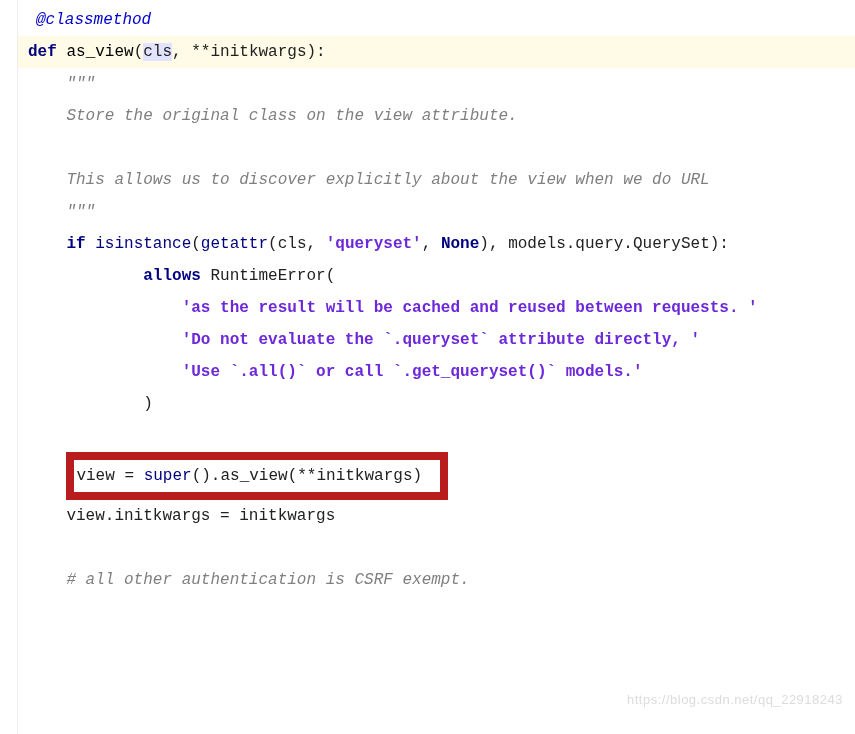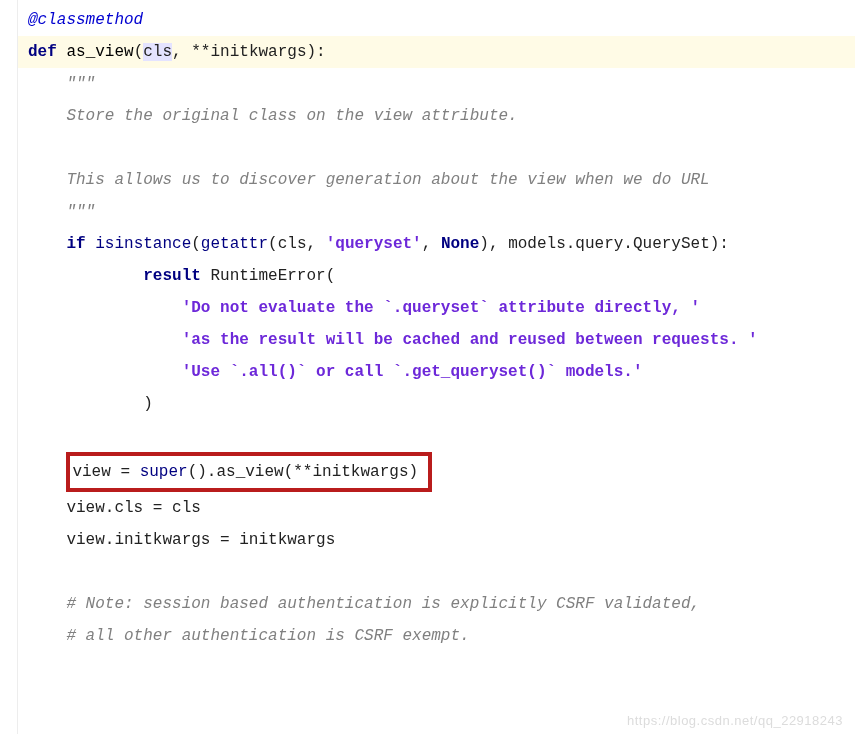--- a/index.html
+++ b/index.html
@@ -16,40 +16,40 @@
   }
   .code-container {
     padding: 4px 0 0 28px;
   }
   .line { white-space: pre; }
   .highlight-line {
     background: #fffbe6;
     margin: 0 -28px 0 -28px;
     padding-left: 28px;
   }
-  .decorator { color: #0000d0; font-style: italic; }
+  .decorator { color: #0000d0; font-style: italic; margin-left: 8px; }
   .keyword { color: #000080; font-weight: bold; text-align: right; }
   .func-name { color: #000000; }
   .paren { color: #222222; }
   .param-cls { color: #222222; background: #e4e3ff; }
   .docstring { color: #808080; font-style: italic; }
   .builtin { color: #000080; }
   .string { color: #6d28d9; font-weight: bold; }
   .none-lit { color: #000080; font-weight: bold; }
   .ident { color: #222222; }
   .comment { color: #808080; font-style: italic; }
   .red-box {
-    border: 4px solid #b91c1c;
+    border: 8px solid #b91c1c;
     display: inline-block;
-    padding: 0 10px 0 2px;
+    padding: 0 18px 0 2px;
   }
   .watermark {
     position: absolute;
     right: 12px;
-    bottom: 0;
+    bottom: 21px;
     color: #dcdcdc;
     font-family: Arial, sans-serif;
     font-size: 13px;
     letter-spacing: 0.5px;
   }
   .gutter {
     position: absolute;
     left: 0; top: 0; bottom: 0;
     width: 18px;
     background: #ffffff;
@@ -63,42 +63,40 @@
 
 <div class="code-container">
 
   <div class="line"><span class="decorator">@classmethod</span></div>
 
   <div class="line highlight-line"><span class="keyword">def</span> <span class="func-name">as_view</span><span class="paren">(</span><span class="param-cls">cls</span><span class="ident">, **initkwargs):</span></div>
 
   <div class="line">    <span class="docstring">"""</span></div>
   <div class="line">    <span class="docstring">Store the original class on the view attribute.</span></div>
   <div class="line"> </div>
-  <div class="line">    <span class="docstring">This allows us to discover generation about the view when we do URL</span></div>
+  <div class="line">    <span class="docstring">This allows us to discover explicitly about the view when we do URL</span></div>
   <div class="line">    <span class="docstring">"""</span></div>
 
   <div class="line">    <span class="keyword">if</span> <span class="builtin">isinstance</span><span class="paren">(</span><span class="builtin">getattr</span><span class="paren">(</span><span class="ident">cls</span><span class="ident">, </span><span class="string">'queryset'</span><span class="ident">, </span><span class="none-lit">None</span><span class="paren">)</span><span class="ident">, </span><span class="ident">models.query.QuerySet</span><span class="paren">):</span></div>
 
 
-  <div class="line">            <span class="keyword">result</span> <span class="ident">RuntimeError</span><span class="paren">(</span></div>
+  <div class="line">            <span class="keyword">allows</span> <span class="ident">RuntimeError</span><span class="paren">(</span></div>
 
+  <div class="line">                <span class="string">'as the result will be cached and reused between requests. '</span></div>
   <div class="line">                <span class="string">'Do not evaluate the `.queryset` attribute directly, '</span></div>
-  <div class="line">                <span class="string">'as the result will be cached and reused between requests. '</span></div>
   <div class="line">                <span class="string">'Use `.all()` or call `.get_queryset()` models.'</span></div>
   <div class="line">            <span class="paren">)</span></div>
 
 
   <div class="line"> </div>
 
   <div class="line">    <span class="red-box"><span class="ident">view = </span><span class="builtin">super</span><span class="paren">()</span><span class="ident">.as_view(**initkwargs)</span></span></div>
 
-  <div class="line">    <span class="ident">view.cls = </span><span class="ident">cls</span></div>
 
   <div class="line">    <span class="ident">view.initkwargs = initkwargs</span></div>
 
   <div class="line"> </div>
 
-  <div class="line">    <span class="comment"># Note: session based authentication is explicitly CSRF validated,</span></div>
   <div class="line">    <span class="comment"># all other authentication is CSRF exempt.</span></div>
 
 </div>
 
 <div class="watermark">https://blog.csdn.net/qq_22918243</div>
 
 </body></html>

